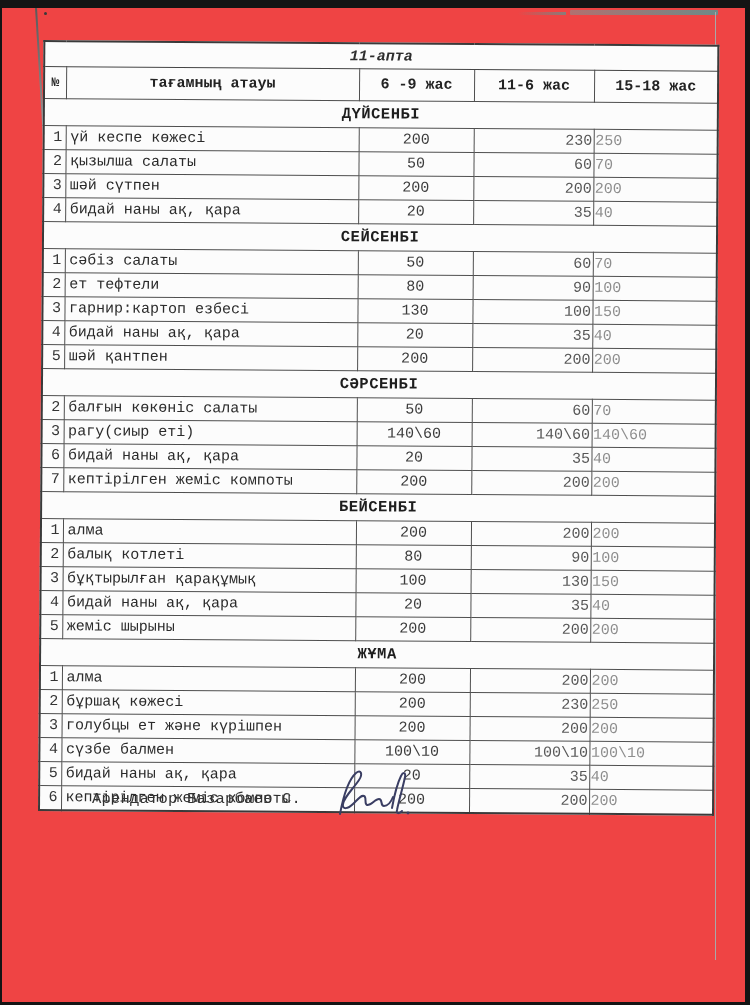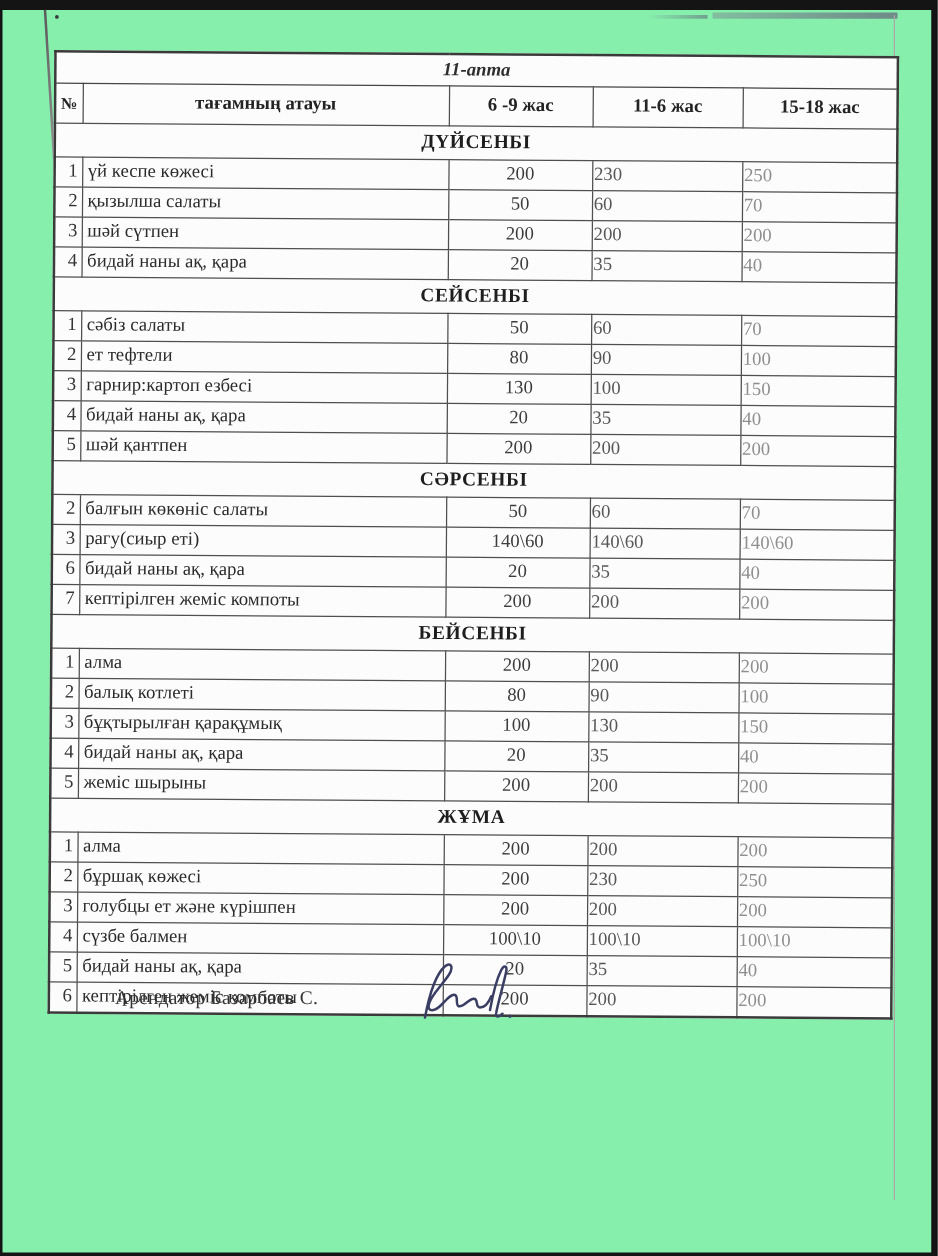--- a/index.html
+++ b/index.html
@@ -6,21 +6,22 @@
     margin: 0; padding: 0;
     width: 750px; height: 1005px;
     background: #141414;
     overflow: hidden;
     font-family: "Liberation Serif", "DejaVu Serif", serif;
   }
   .frame { position: relative; width: 750px; height: 1005px; }
   .scan-page {
     position: absolute;
     top: 8px; left: 2px; right: 5px; bottom: 3px;
-    background: #86efac;
+    background: #ef4444;
+    font-family: Liberation Mono, monospace;
   }
   
   .accent-line-long {
     position: absolute; top: 2px; left: 568px; width: 148px; height: 5px;
     background: linear-gradient(to right, rgba(125,150,148,.55), #6e8a88);
     border-radius: 1px;
   }
   .accent-line-short {
     position: absolute; top: 4px; left: 516px; width: 48px; height: 3px;
     background: linear-gradient(to right, rgba(125,150,148,0), rgba(110,138,136,.8));
@@ -67,21 +68,21 @@
   }
   tr.header-row td.h-num { font-size: 13px; }
   tr.day-row td {
     height: 24px; text-align: center;
     font-weight: bold; font-size: 15.5px; letter-spacing: .5px; color: #1e1e1e;
   }
   tr.data-row td { height: 21px; font-size: 15px; }
   td.c-num  { text-align: right; padding-right: 3px; font-size: 14px; color: #343434; }
   td.c-dish { text-align: left; padding-left: 4px; color: #2b2b2b; }
   td.c-v1   { text-align: center; font-size: 14.5px; color: #3c3c3c; }
-  td.c-v2   { text-align: left; font-size: 14.5px; color: #575757; }
+  td.c-v2   { text-align: right; font-size: 14.5px; color: #575757; }
   td.c-v3   { font-size: 14.5px; color: #8e8e8e; }
   
   .sig-row {
     position: absolute; top: 770px; left: 58px; width: 400px; height: 60px; margin-left: 32px;
   }
   .sig-label {
     position: absolute; top: 12px; left: 0;
     font-size: 15.5px; color: #333; letter-spacing: .2px;
   }
   .sig-mark { position: absolute; top: -14px; left: 242px; }

